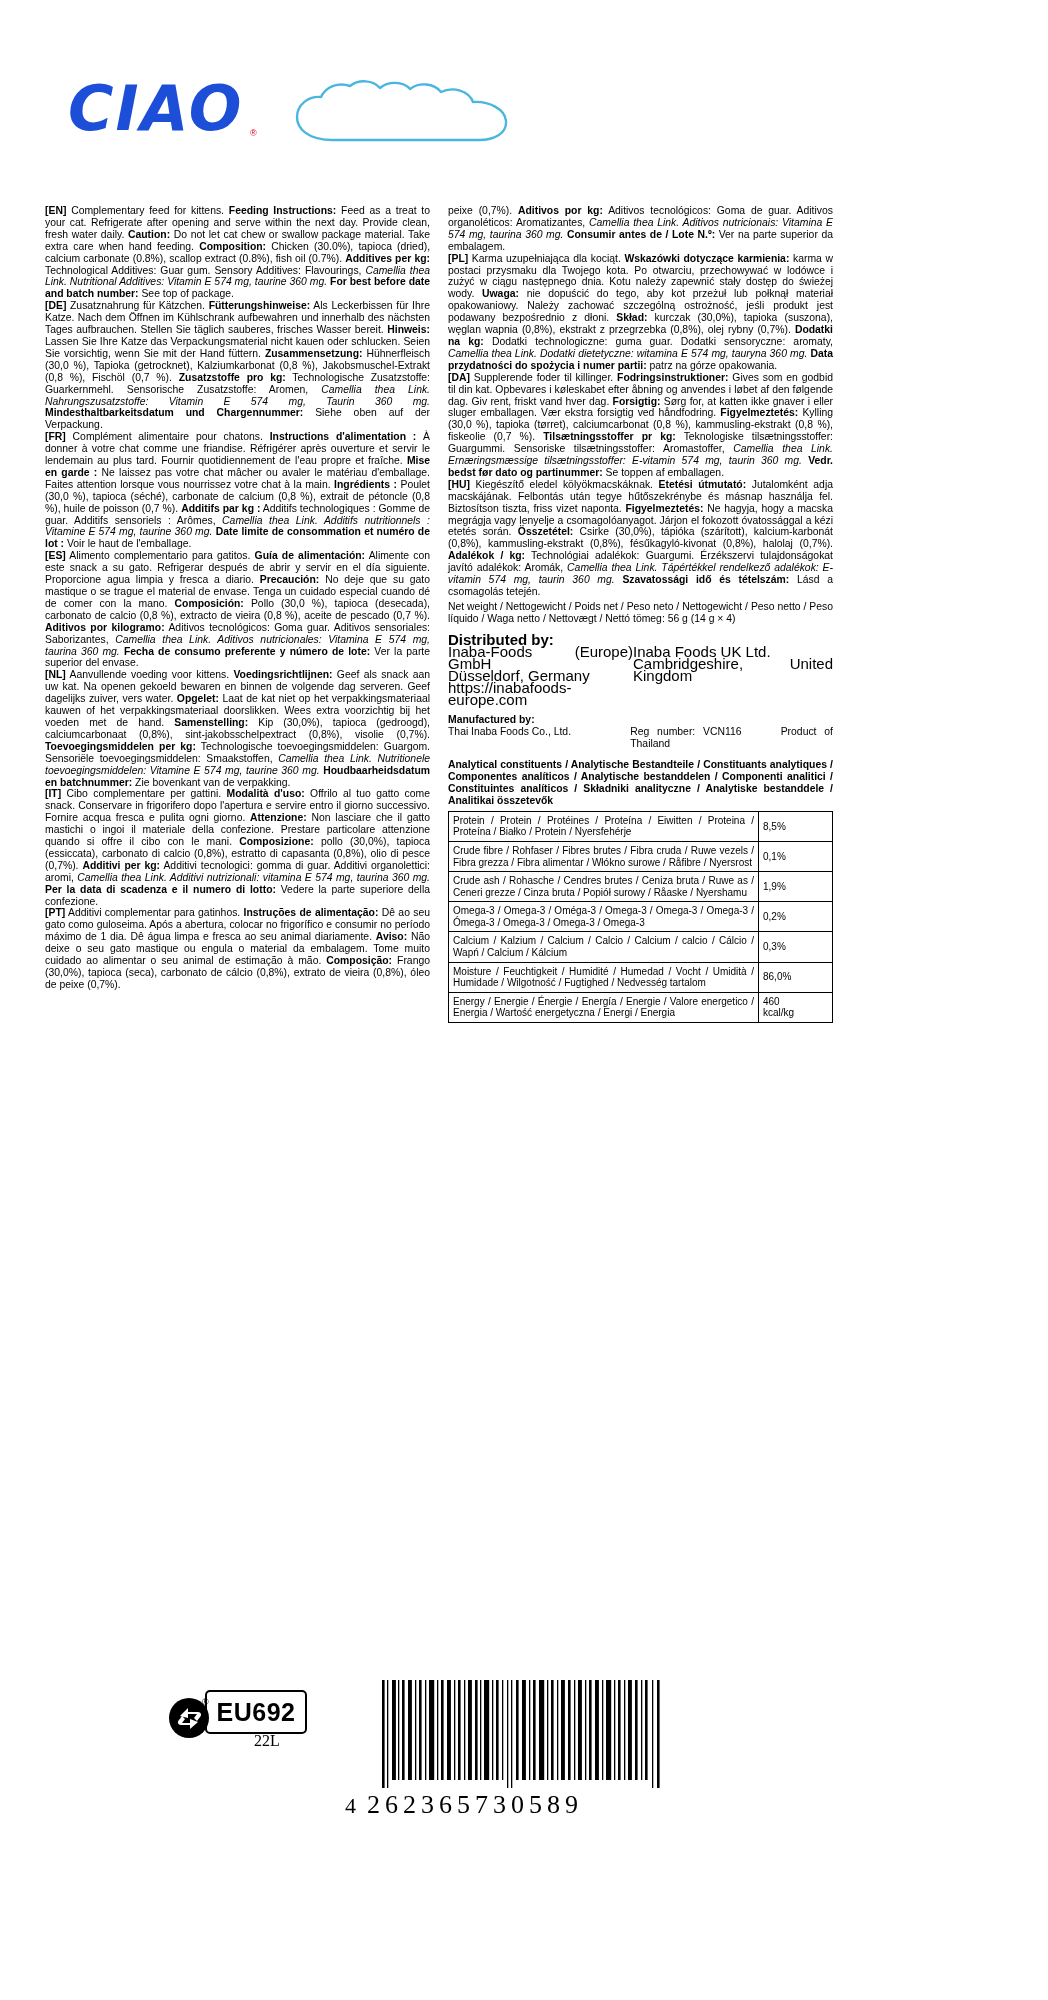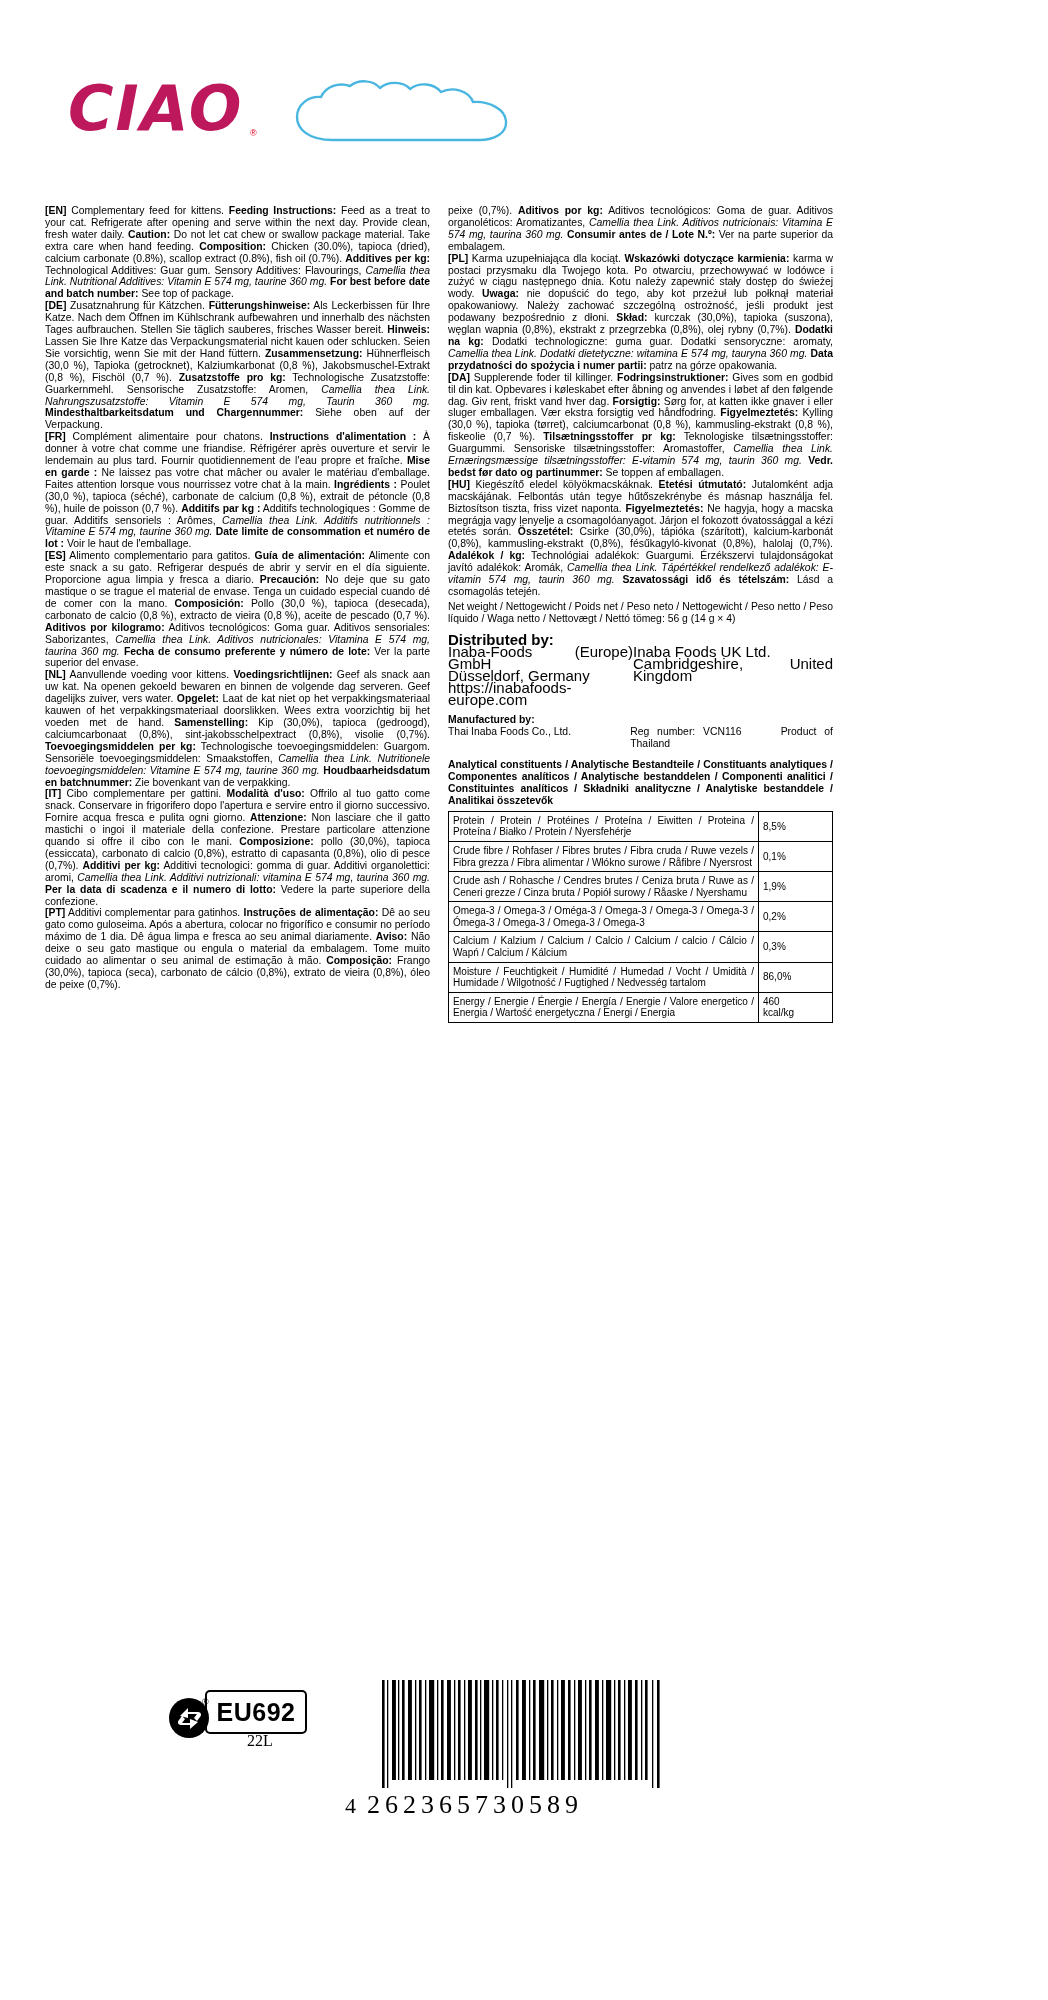--- a/index.html
+++ b/index.html
@@ -22,21 +22,21 @@
     height: 190px;
   }
   .logo {
     position: absolute;
     left: 68px; top: 78px;
     font-family: "DejaVu Sans", sans-serif;
     font-weight: bold;
     font-style: italic;
     font-size: 62px;
     letter-spacing: 2px;
-    color: #be185d;
+    color: #1d4ed8;
     line-height: 1;
     text-align: right;
   }
   .logo-reg {
     position: absolute;
     left: 250px; top: 128px;
     font-size: 9px;
     color: #e2001a;
   }
   .blob {
@@ -126,21 +126,21 @@
     font-weight: bold;
     font-size: 25px;
     letter-spacing: 0.5px;
     display: flex;
     align-items: center;
     justify-content: center;
     font-family: Liberation Sans, sans-serif;
   }
   .lot {
     position: absolute;
-    left: 209px; top: 1732px;
+    left: 216px; top: 1732px;
     width: 102px;
     text-align: center;
     font-size: 16px;
     font-family: "Liberation Serif", serif;
   }
   .barcode {
     position: absolute;
     left: 380px; top: 1680px;
     width: 290px;
     height: 108px;

